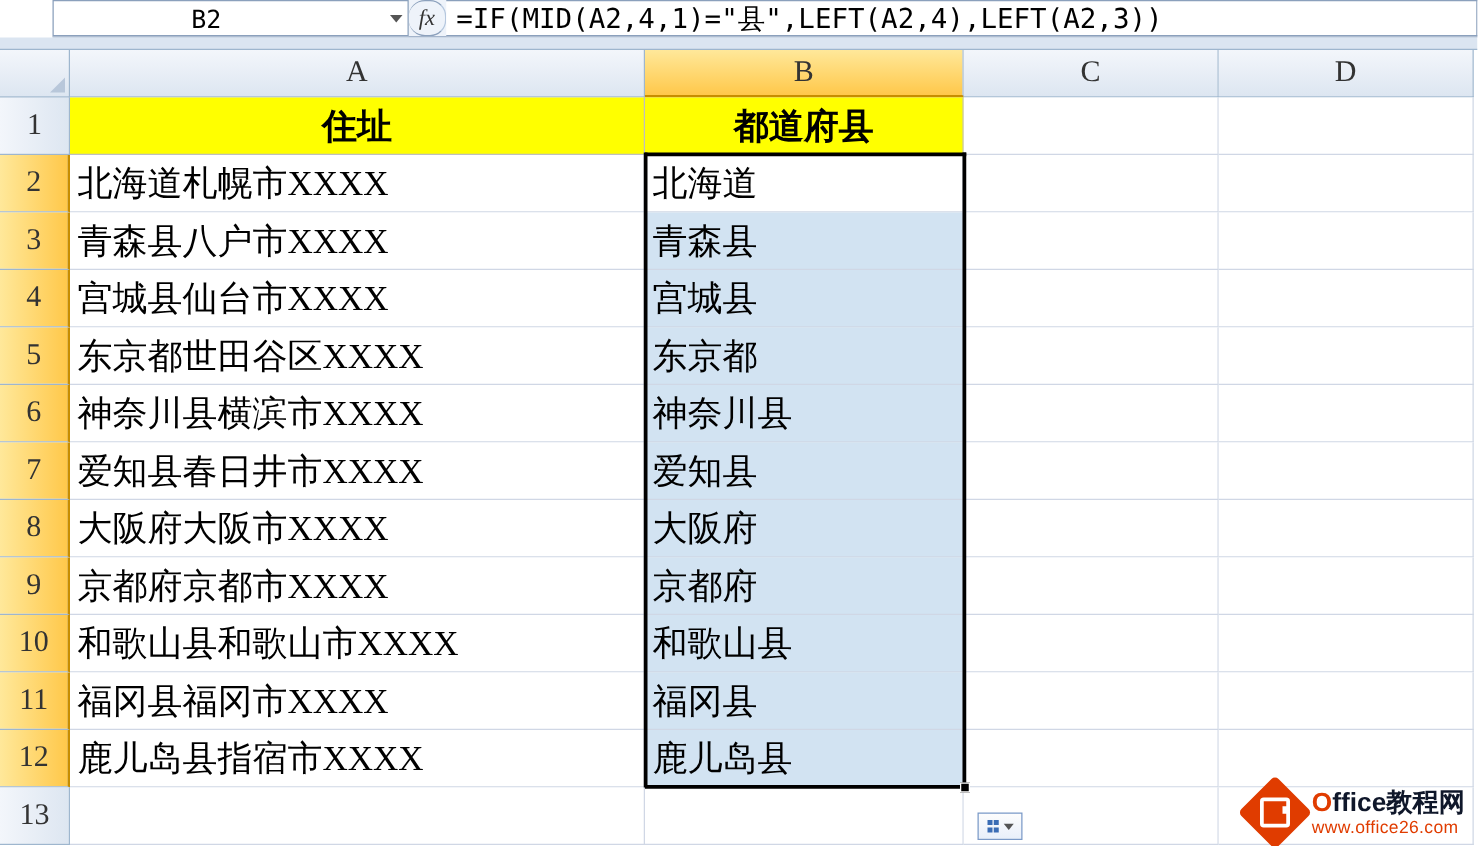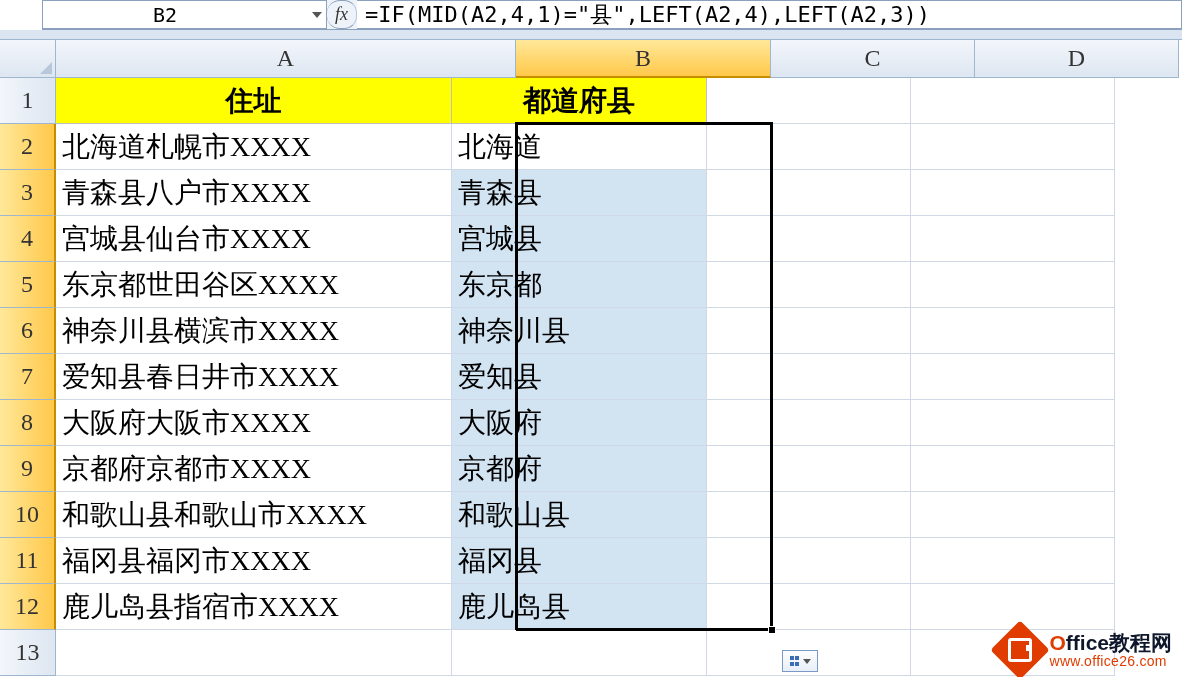--- a/index.html
+++ b/index.html
@@ -159,21 +159,21 @@
       overflow: hidden;
       white-space: nowrap;
     }
     .cell.header-cell {
       background: #ffff00;
       justify-content: center;
       font-weight: bold;
       border-right: 1px solid #bfbfbf;
       border-bottom: 1px solid #bfbfbf;
     }
-    .cell.col-a { width: 396px; }
+    .cell.col-a { width: 460px; }
     .cell.col-b { width: 255px; }
     .cell.col-c { width: 204px; }
     .cell.col-d { width: 204px; }
     .cell.sel-fill {
       background: #d2e3f2;
     }
     .sel-top {
       position: absolute;
       height: 3px;
       background: #000;

